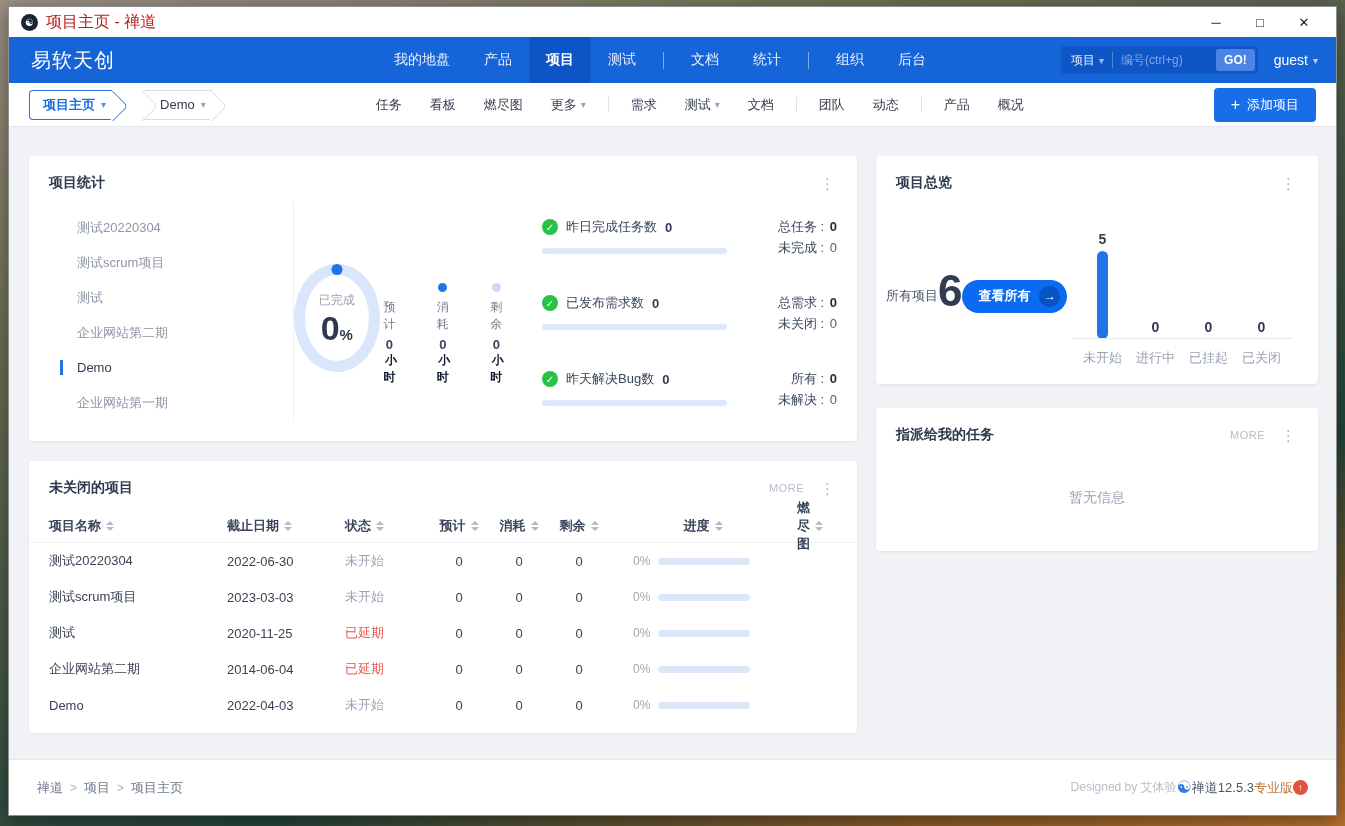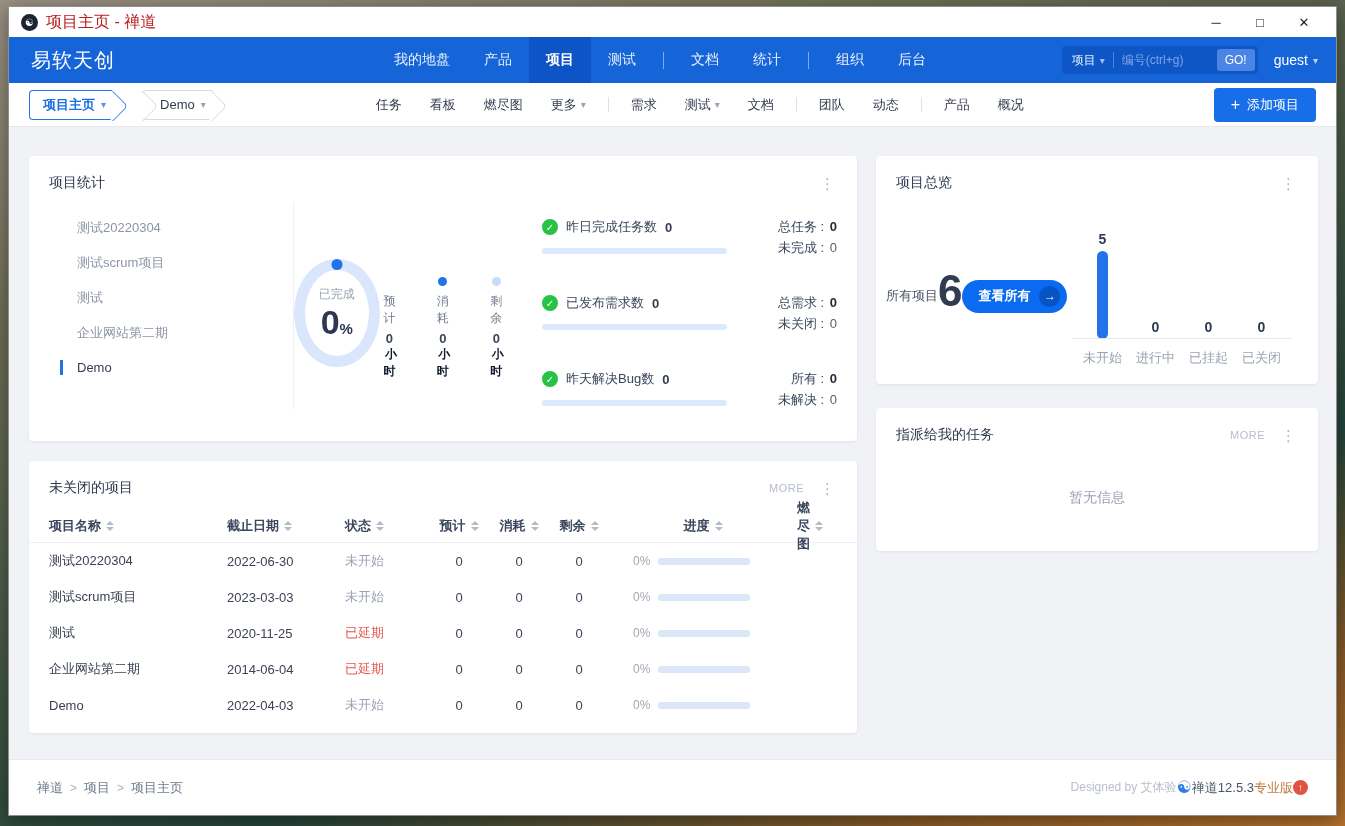--- a/index.html
+++ b/index.html
@@ -25,21 +25,21 @@
   .nav-item{height:100%;display:flex;align-items:center;padding:0 17px;font-size:14px;color:#eaf1fd;cursor:pointer;white-space:nowrap}
   .nav-item.active{background:#0d55c6;color:#fff;font-weight:bold}
   .nav-div{width:1px;height:17px;background:rgba(255,255,255,.45);margin:0 10px}
   .nav-right{margin-left:auto;display:flex;align-items:center;padding-right:18px}
   .searchbox{display:flex;align-items:center;background:#0e55c5;border-radius:4px;height:28px;padding-left:10px;margin-right:16px}
   .searchbox .cat{font-size:12px;color:#e4eefc;display:flex;align-items:center;gap:4px;cursor:pointer}
   .searchbox .caret{font-size:10px;color:#9fc0f0}
   .searchbox .sdiv{width:1px;height:16px;background:rgba(255,255,255,.28);margin:0 8px}
   .searchbox input{background:transparent;border:none;outline:none;width:92px;font-size:12px;color:#dce8fb}
   .searchbox input::placeholder{color:#7fa6e6}
-  .go-btn{background:#4a84e4;border-radius:3px;padding:4px 8px;font-weight:normal;font-size:12px;color:#fff;margin:0 3px;cursor:pointer}
+  .go-btn{background:#4a84e4;border-radius:3px;padding:4px 8px;font-weight:bold;font-size:12px;color:#fff;margin:0 3px;cursor:pointer}
   .user-menu{font-size:14px;display:flex;align-items:center;gap:5px;cursor:pointer}
   .user-menu .caret{font-size:10px;color:#bcd3f5}
   
   .toolbar{height:44px;background:#fff;border-bottom:1px solid #e4e7ec;display:flex;align-items:center;padding:0 20px;flex:none}
   .crumbs{display:flex;align-items:center}
   .crumb{position:relative;display:inline-flex;align-items:center;gap:6px;height:30px;border:1px solid #2173e8;border-right:0;
     border-radius:4px 0 0 4px;padding:0 4px 0 13px;color:#1a6fe0;font-weight:bold;font-size:13px;background:#fff;cursor:pointer}
   .crumb::after{content:"";position:absolute;right:-11px;top:4px;width:20.5px;height:20.5px;background:#fff;
     border-top:1px solid #2173e8;border-right:1px solid #2173e8;border-radius:0 5px 0 0;transform:rotate(45deg)}
   .crumb>*{position:relative;z-index:2}
@@ -55,21 +55,21 @@
   .tb-div{width:1px;height:15px;background:#dde1e8;margin:0 8px}
   .add-btn{margin-left:auto;background:#186ee8;color:#fff;font-size:13px;height:34px;border-radius:4px;
     display:flex;align-items:center;gap:7px;padding:0 17px;cursor:pointer;white-space:nowrap}
   .add-btn .plus{font-size:16px;line-height:1}
   
   .content{flex:1;padding:29px 20px 0;display:flex;gap:19px;overflow:hidden}
   .col-left{width:828px;flex:none}
   .col-right{width:442px;flex:none}
   .panel{background:#fff;border-radius:4px;box-shadow:0 1px 3px rgba(30,40,60,.07)}
   .panel-head{display:flex;align-items:center;padding:18px 20px 0}
-  .panel-title{font-size:14px;font-weight:normal;color:#2e3a4e}
+  .panel-title{font-size:14px;font-weight:bold;color:#2e3a4e}
   .head-right{margin-left:auto;display:flex;align-items:center;gap:14px}
   .more-link{font-size:11px;color:#b6bdc9;letter-spacing:.5px;cursor:pointer}
   .kebab{font-size:15px;color:#aeb6c2;cursor:pointer;line-height:1;padding:0 2px}
   
   .stats-panel{height:285px}
   .stats-body{display:flex;padding:10px 20px 20px}
   .proj-list{width:250px;border-right:1px solid #eef0f4;padding-top:8px}
   .proj-item{height:35px;display:flex;align-items:center;padding-left:28px;font-size:13px;color:#8d95a6;cursor:pointer;position:relative}
   .proj-item.active{color:#323c50}
   .proj-item.active::before{content:"";position:absolute;left:11px;top:10px;width:3px;height:15px;background:#2273ea}
@@ -248,20 +248,21 @@
             <span class="kebab">⋮</span>
           </div>
         </div>
         <div class="stats-body">
           <div class="proj-list">
             <div class="proj-item">测试20220304</div>
             <div class="proj-item">测试scrum项目</div>
             <div class="proj-item">测试</div>
             <div class="proj-item">企业网站第二期</div>
             <div class="proj-item active">Demo</div>
+            <div class="proj-item">企业网站第一期</div>
           </div>
           <div class="donut-col">
             <div class="donut">
               <div class="donut-dot"></div>
               <div class="donut-label">已完成</div>
               <div class="donut-value"><span>0</span><span class="donut-unit">%</span></div>
             </div>
             <div class="legend">
               <div class="litem">
                 <div class="ldot none"></div>

